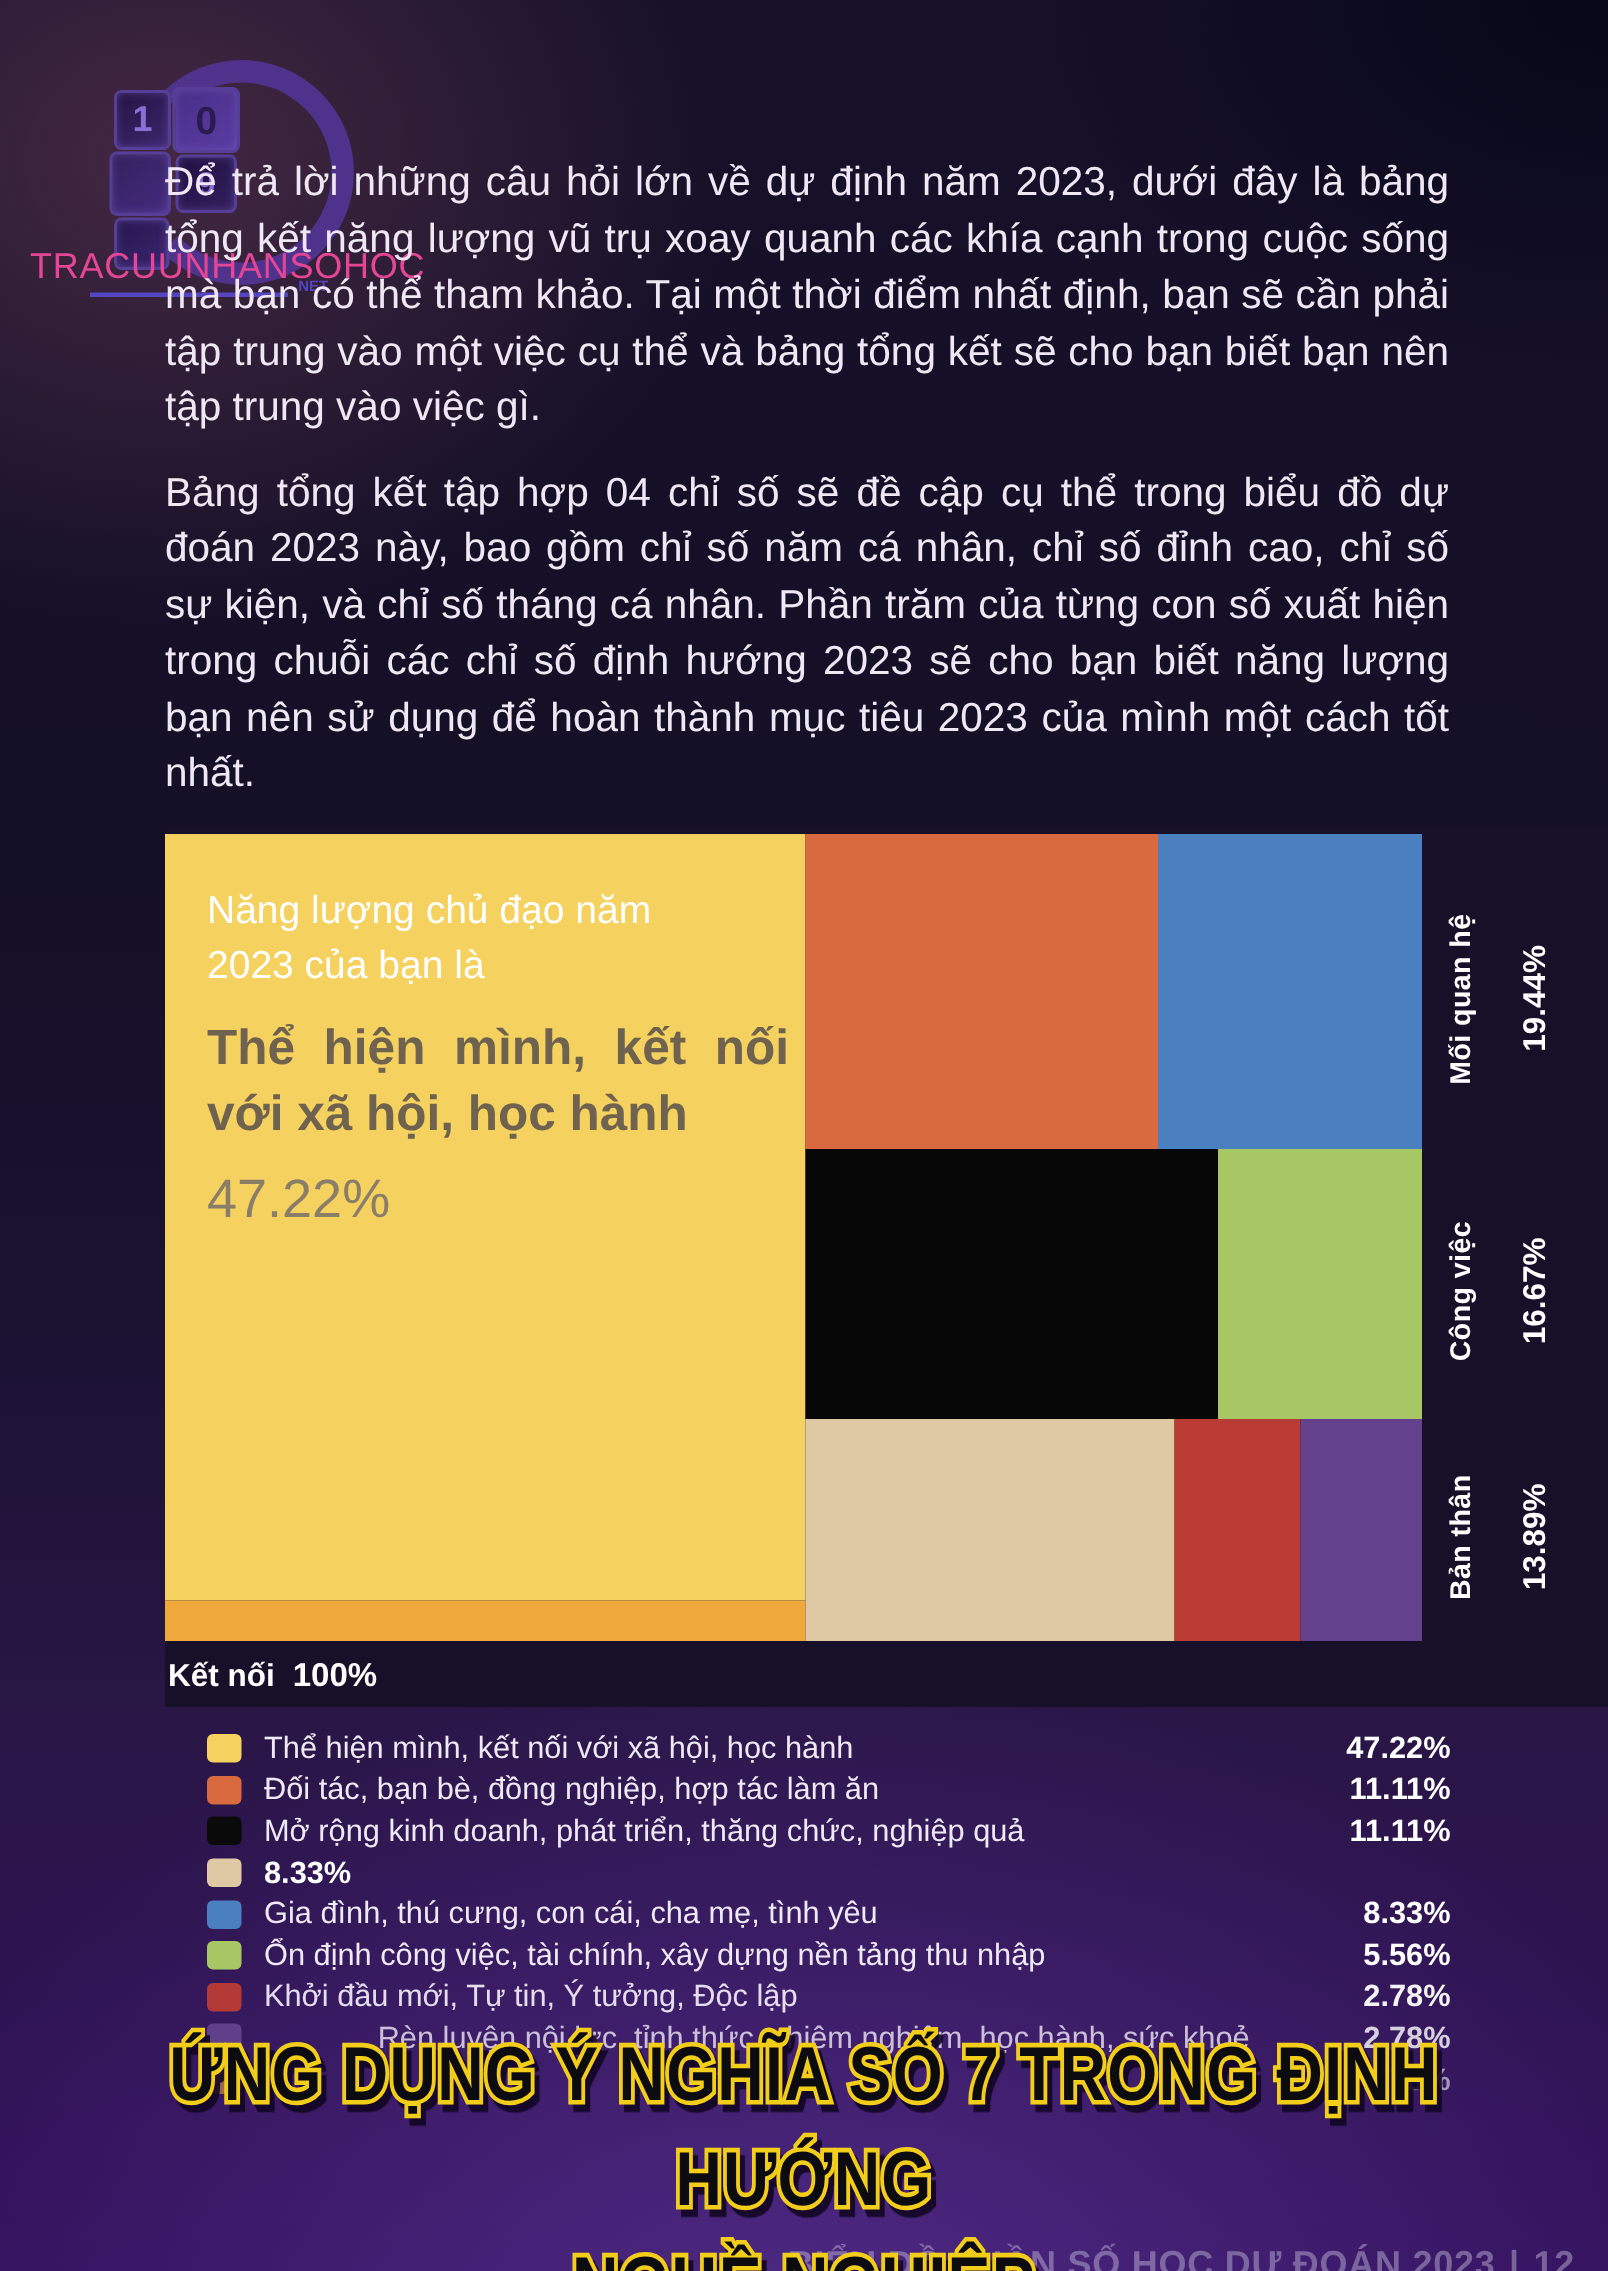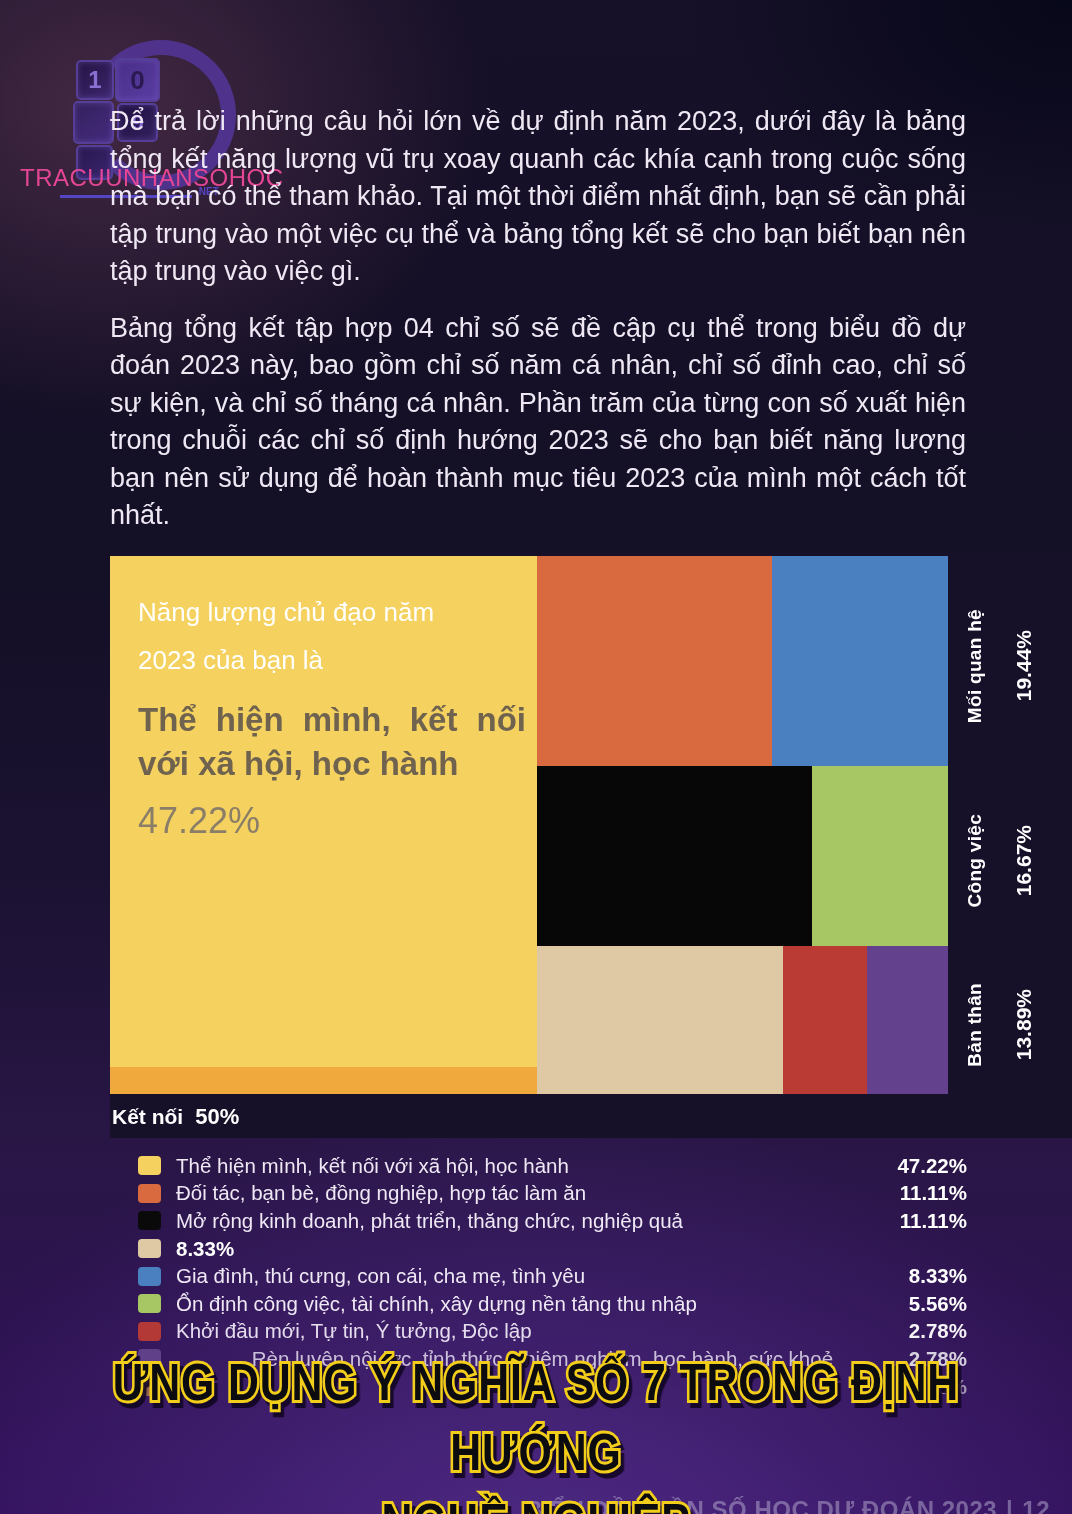--- a/index.html
+++ b/index.html
@@ -28,21 +28,21 @@
   .logo-underline{position:absolute;left:40px;top:161px;width:132px;height:3px;background:#5747C9;}
   .logo-net{position:absolute;left:176px;top:152px;font-size:10px;font-weight:800;color:#5747C9;}
   
   .intro{position:absolute;left:110px;top:103px;width:856px;z-index:3;}
   .intro p{margin:0 0 19px 0;font-size:27px;line-height:37.5px;color:#EFE8F4;text-align:justify;}
   
   .chart-panel{position:absolute;left:110px;top:552px;width:962px;height:586px;background:#171029;}
   .treemap{position:absolute;left:0;top:4px;width:838px;height:538px;}
   .block{position:absolute;}
   .callout{position:absolute;left:28px;top:36px;width:392px;z-index:4;}
-  .callout-lead{font-size:26px;line-height:48px;color:#FFFFFF;width:330px;margin-bottom:14px;}
+  .callout-lead{font-size:26px;line-height:37px;color:#FFFFFF;width:330px;margin-bottom:14px;}
   .callout-headline{font-size:33px;line-height:44px;font-weight:800;color:#6F6350;text-align:justify;width:388px;}
   .callout-value{font-size:36px;color:#8B7E68;margin-top:14px;}
   .vwrap{position:absolute;display:flex;align-items:center;justify-content:center;width:38px;}
   .cat-wrap{left:846px;}
   .pct-wrap{left:890px;width:48px;}
   .vtext{writing-mode:vertical-rl;transform:rotate(180deg);color:#fff;white-space:nowrap;}
   .cat{font-size:19px;font-weight:700;letter-spacing:.3px;}
   .pct{font-size:21px;font-weight:800;}
   .kpi{position:absolute;left:2px;top:552px;color:#fff;}
   .kpi-label{font-size:21px;font-weight:700;margin-right:12px;}
@@ -117,21 +117,21 @@
           <span class="vtext pct">16.67%</span>
         </div>
         <div class="vwrap cat-wrap" style="top: 399px; height: 148px;">
           <span class="vtext cat">Bản thân</span>
         </div>
         <div class="vwrap pct-wrap" style="top: 399px; height: 148px;">
           <span class="vtext pct">13.89%</span>
         </div>
       </div>
     <div class="kpi">
-      <span class="kpi-label">Kết nối</span><span class="kpi-value">50%</span>
+      <span class="kpi-label">Kết nối</span><span class="kpi-value">100%</span>
     </div>
   </div>
 
   <div class="legend" id="legend">
       <div class="lrow" style="opacity: 1;">
         <span class="lswatch" style="background: rgb(245, 210, 95);"></span>
         <span class="llabel">Thể hiện mình, kết nối với xã hội, học hành</span>
         <span class="lvalue">47.22%</span>
       </div>
       <div class="lrow" style="opacity: 1;">

